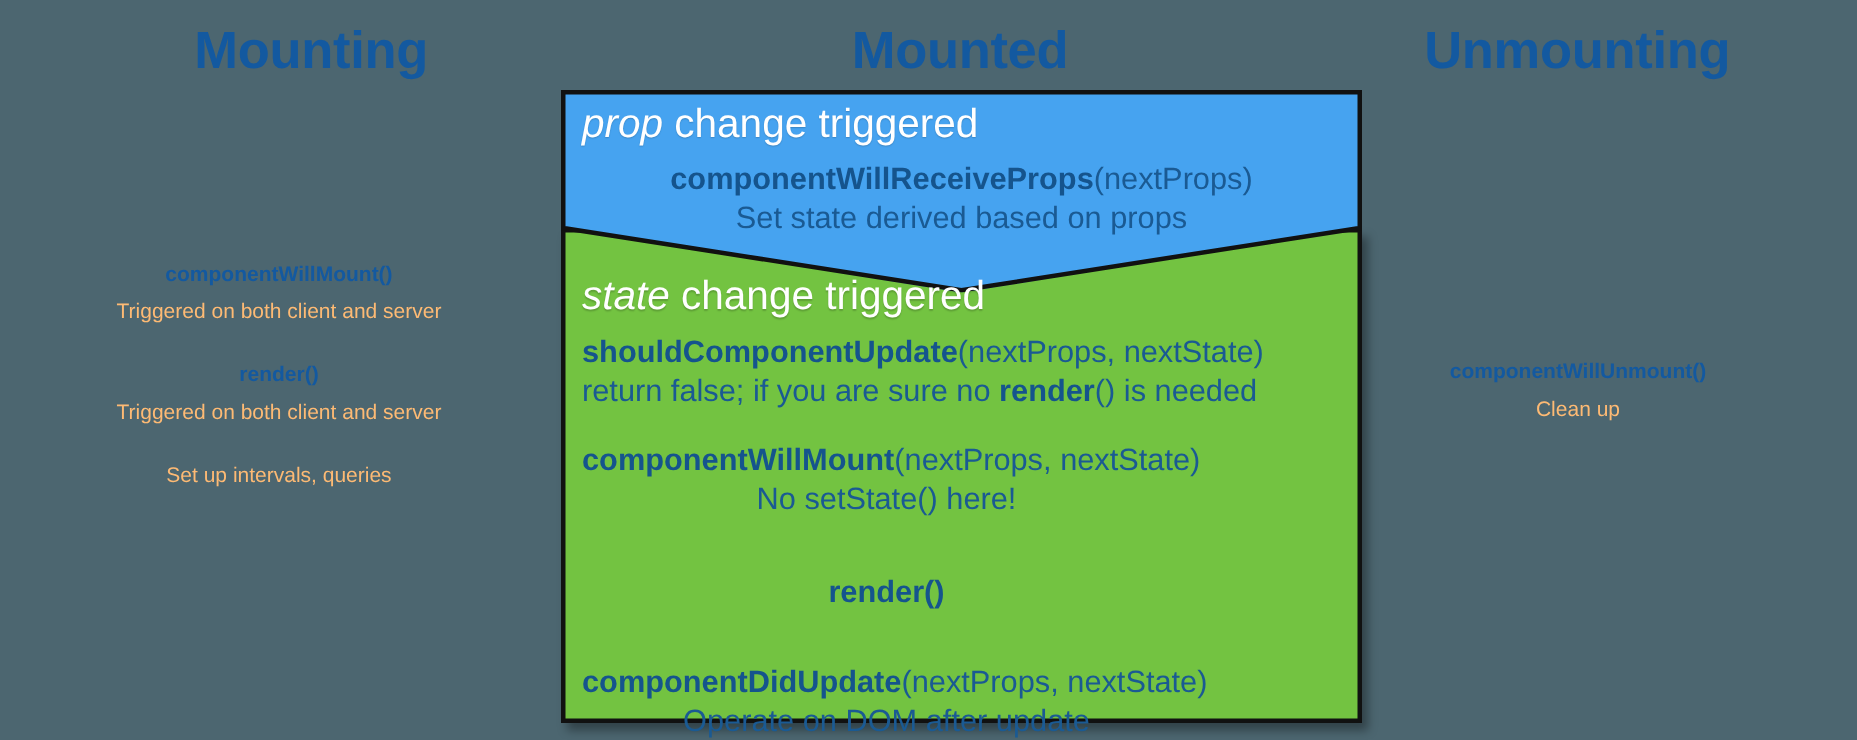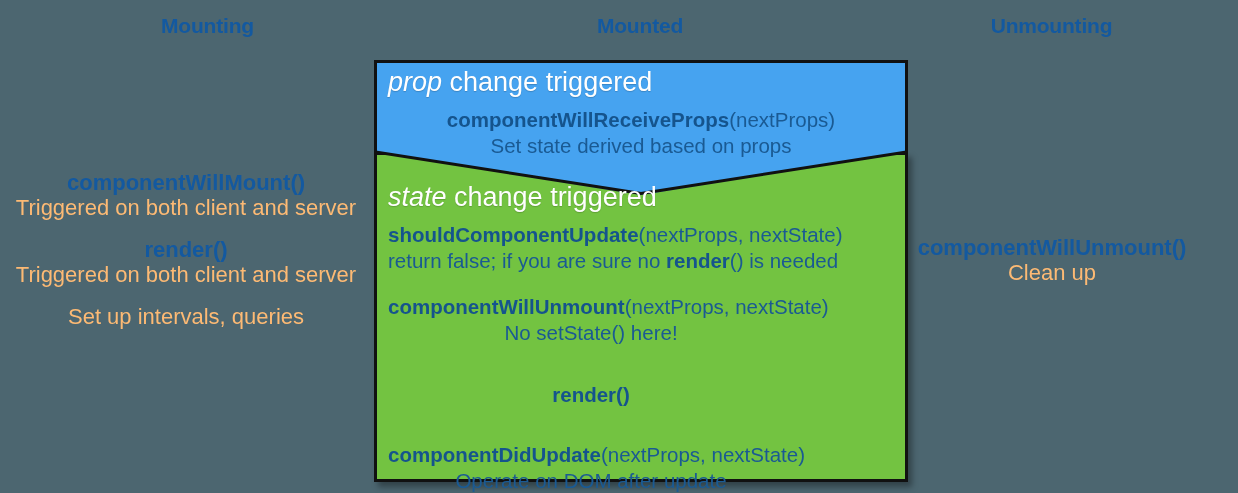--- a/index.html
+++ b/index.html
@@ -18,37 +18,37 @@
   
   .headers {
     position: absolute;
     top: 0; left: 0;
     width: 1238px;
     height: 60px;
   }
   .col-header {
     position: absolute;
     top: 14px;
-    font-size: 21px;
+    font-size: 35px;
     font-weight: bold;
     color: #1359a0;
     text-align: center;
     letter-spacing: -0.2px;
     white-space: nowrap;
   }
   #hdr-mounting   { left: 0px;   width: 415px; }
   #hdr-mounted    { left: 415px; width: 450px; }
   #hdr-unmounting { left: 865px; width: 373px; }
 
   
   .side-col {
     position: absolute;
     text-align: center;
     color: #1d5b92;
-    font-size: 22px;
+    font-size: 14px;
     line-height: 25px;
   }
   #col-mounting   { left: 0px;   top: 170px; width: 372px; }
   #col-unmounting { left: 866px; top: 235px; width: 372px; }
 
   .side-group { margin-bottom: 17px; }
   .side-group:last-child { margin-bottom: 0; }
   .api-name {
     font-weight: bold;
     color: #1359a0;
@@ -202,21 +202,21 @@
 
   <div class="green-content">
     <div class="trigger-line"><span class="kw">state</span><span> change triggered</span></div>
 
     <div class="block">
       <span class="sig"><span class="b">shouldComponentUpdate</span><span>(</span><span class="i">nextProps</span><span>, </span><span class="i">nextState</span><span>)</span></span>
       <span class="sub"><span class="i">return false;</span><span> if you are sure no </span><span class="b">render</span><span>() is needed</span></span>
     </div>
 
     <div class="block">
-      <span class="sig"><span class="b">componentWillUnmount</span><span>(</span><span class="i">nextProps</span><span>, </span><span class="i">nextState</span><span>)</span></span>
+      <span class="sig"><span class="b">componentWillMount</span><span>(</span><span class="i">nextProps</span><span>, </span><span class="i">nextState</span><span>)</span></span>
       <span class="sub"><span>No </span><span class="i">setState()</span><span> here!</span></span>
     </div>
 
     <div id="green-spacer-1"></div>
 
     <div class="block">
       <span class="sig b">render()</span>
     </div>
 
     <div id="green-spacer-2"></div>

